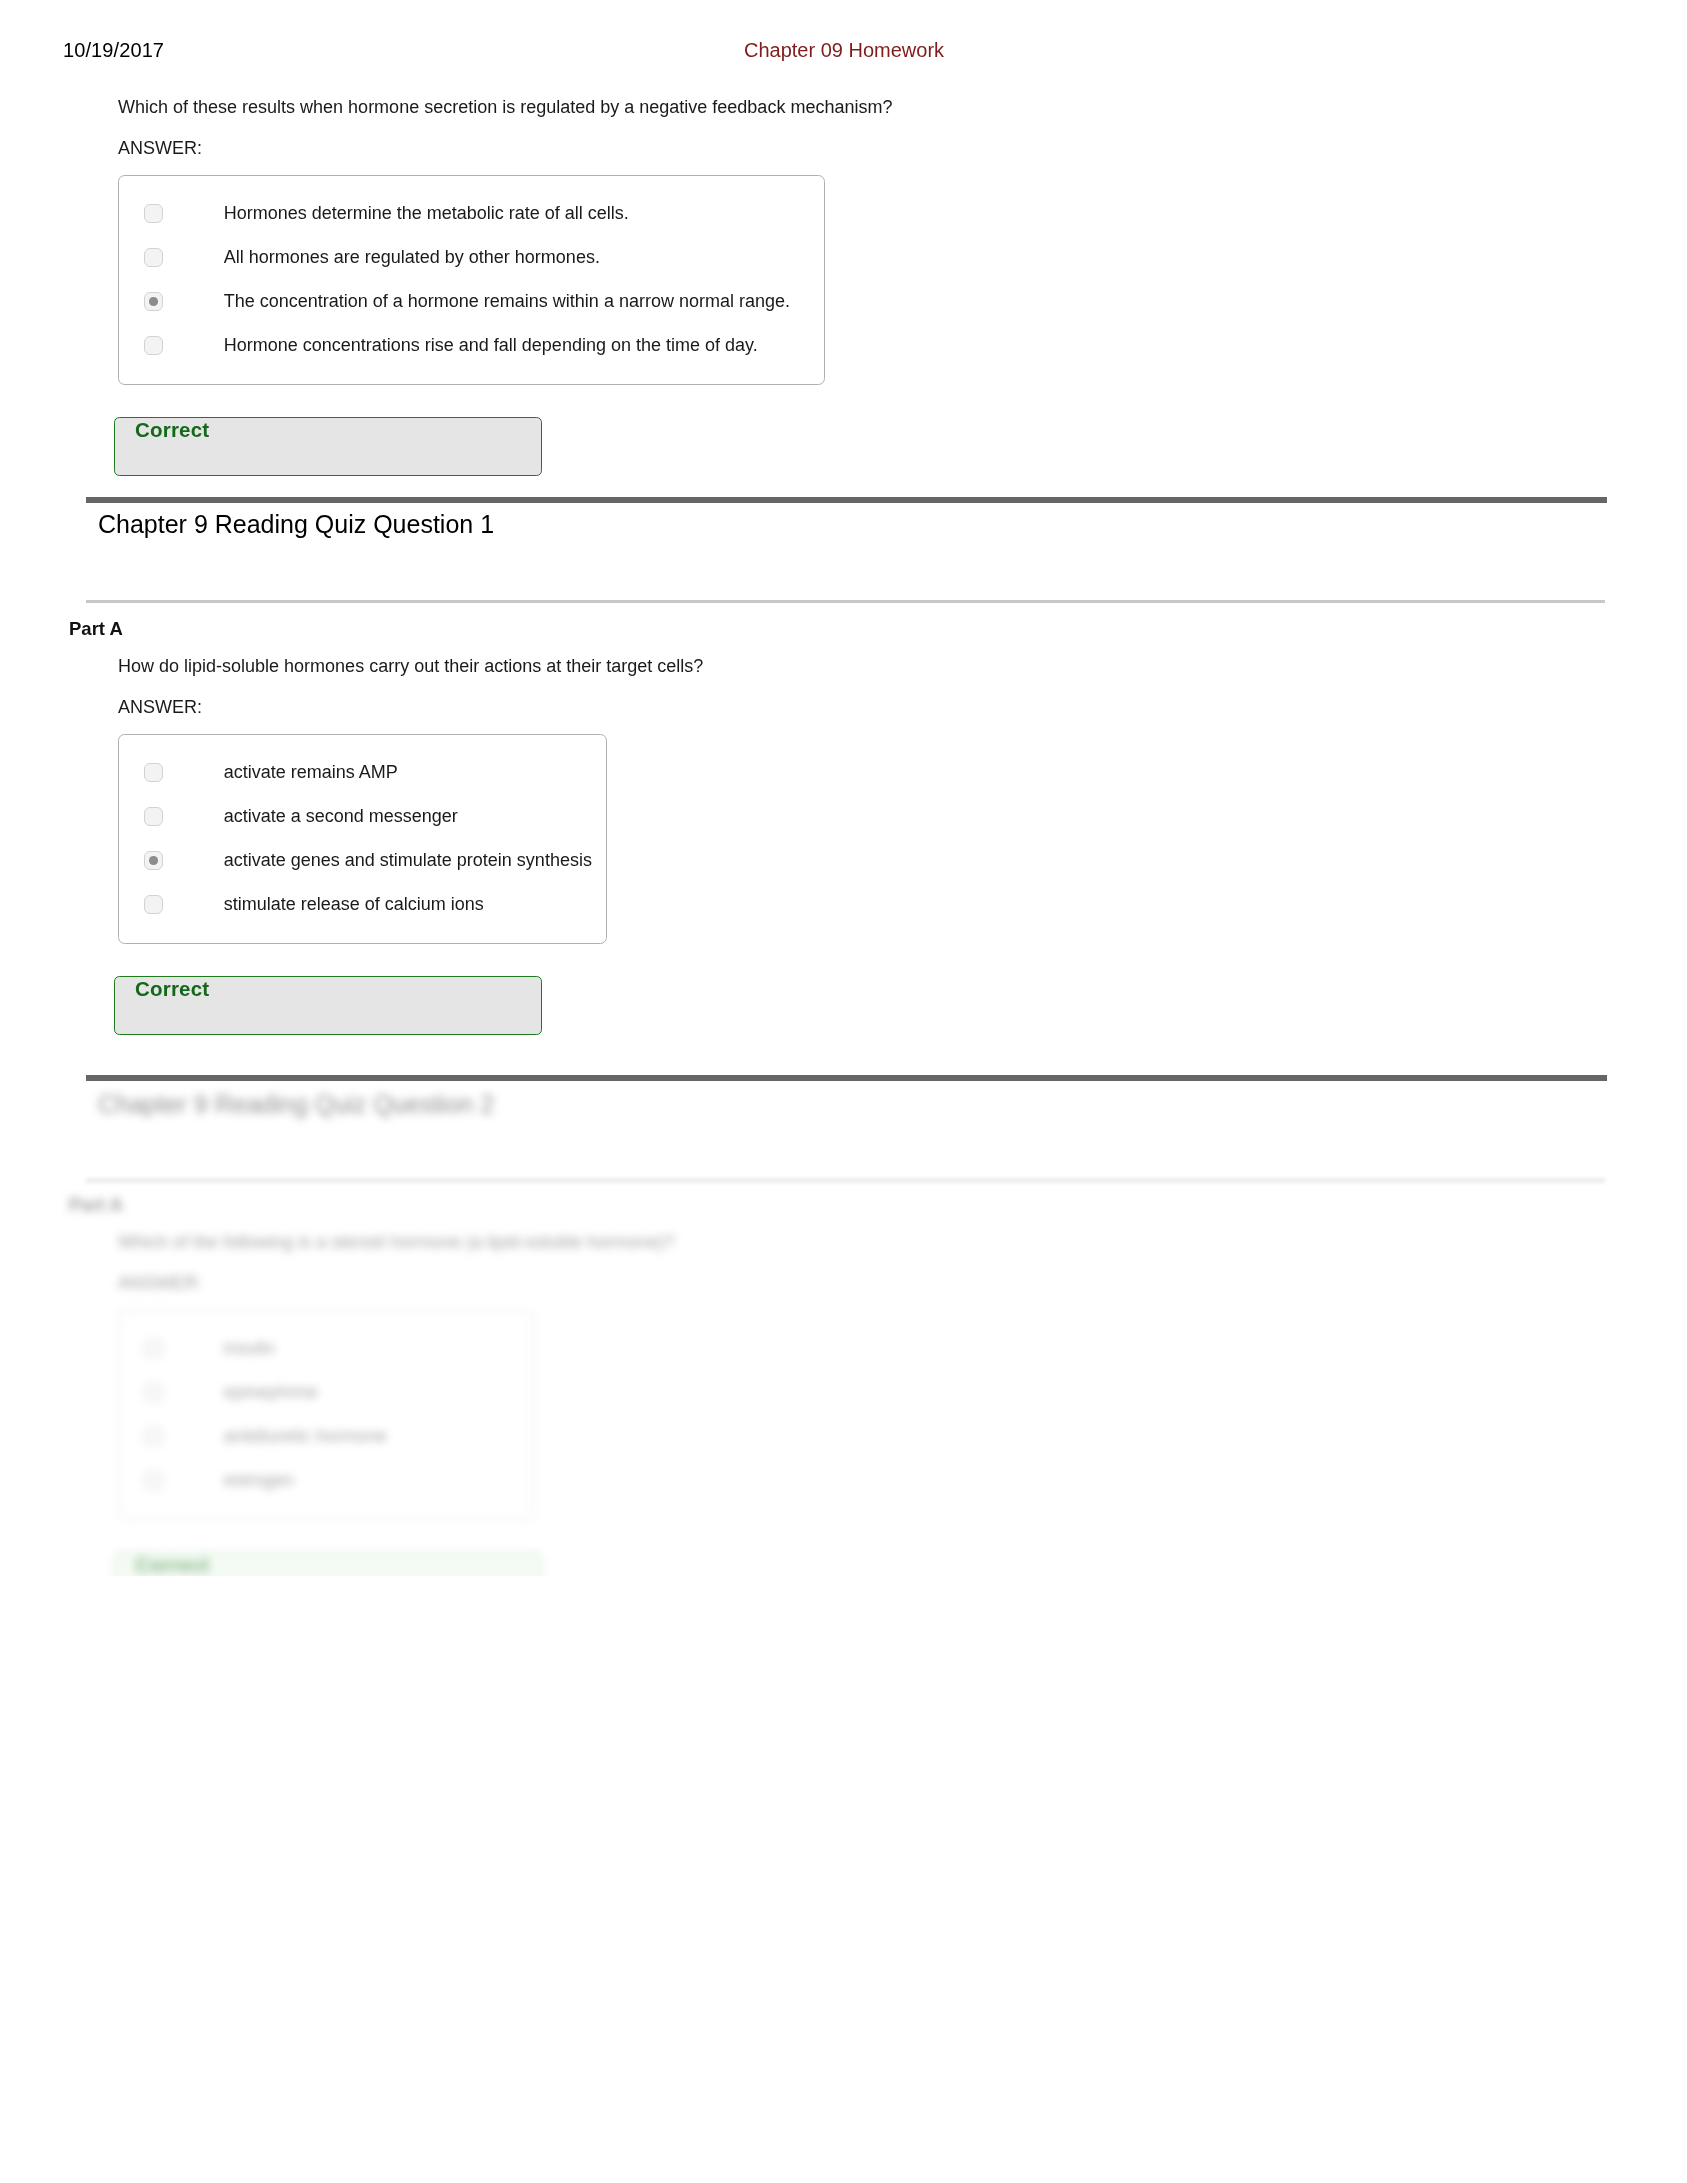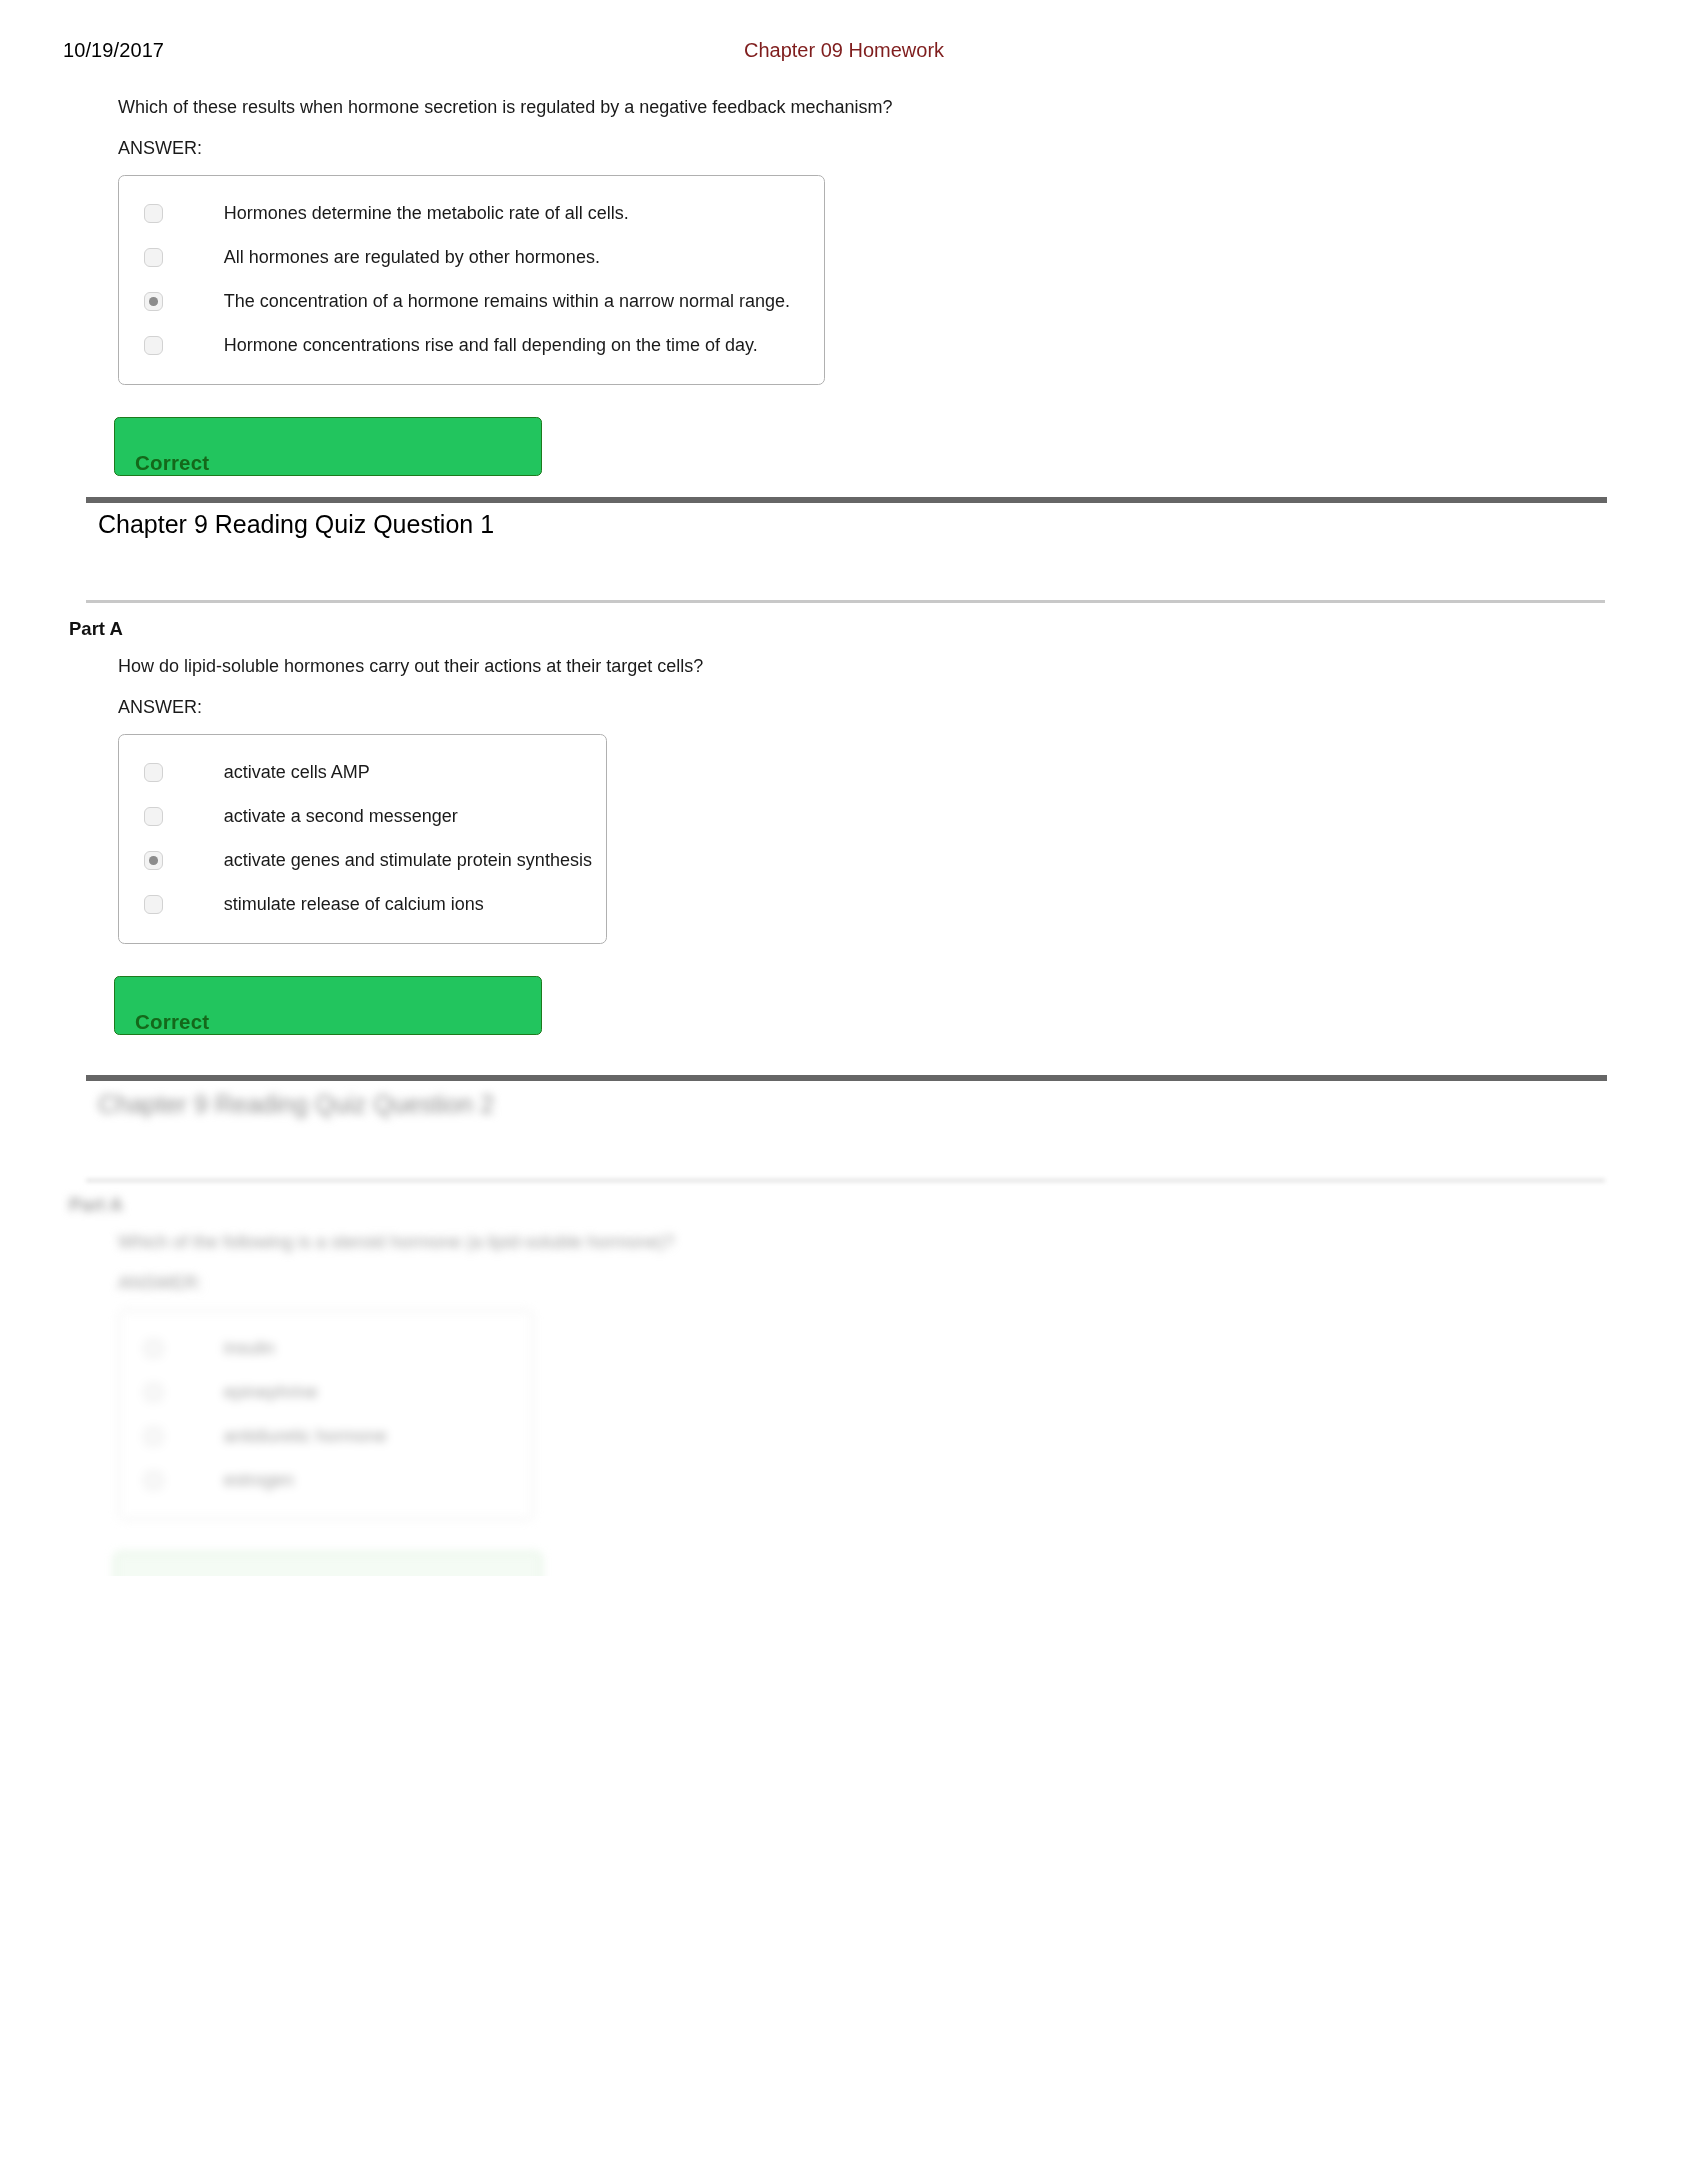--- a/index.html
+++ b/index.html
@@ -116,23 +116,23 @@
   }
 
   
   .correct-box {
     margin-left: 114px;
     margin-top: 32px;
     width: 428px;
     height: 59px;
     border: 1.3px solid #1d7a1d;
     border-radius: 5.3px;
-    background: #22c55e;
+    background: #e5e5e5;
     display: flex;
-    align-items: flex-end;
+    align-items: flex-start;
     box-sizing: border-box;
   }
   .correct-box .correct-text {
     margin-left: 20px;
     font-size: 20.5px;
     font-weight: bold;
     color: #14681a;
     letter-spacing: 0.2px;
   }
 
@@ -248,21 +248,21 @@
   <div class="rule-light" style="top:600px;"></div>
   <div class="part-label" style="top:618px;">Part A</div>
 
   <div class="q-block" style="top:654px;">
     <div class="q-stem">How do lipid-soluble hormones carry out their actions at their target cells?</div>
     <div class="answer-label">ANSWER:</div>
 
     <div class="options-box w2">
       <div class="option-row">
         <span class="radio"></span>
-        <span class="option-text">activate cells AMP</span>
+        <span class="option-text">activate remains AMP</span>
       </div>
       <div class="option-row">
         <span class="radio"></span>
         <span class="option-text">activate a second messenger</span>
       </div>
       <div class="option-row">
         <span class="radio checked"></span>
         <span class="option-text">activate genes and stimulate protein synthesis</span>
       </div>
       <div class="option-row">

